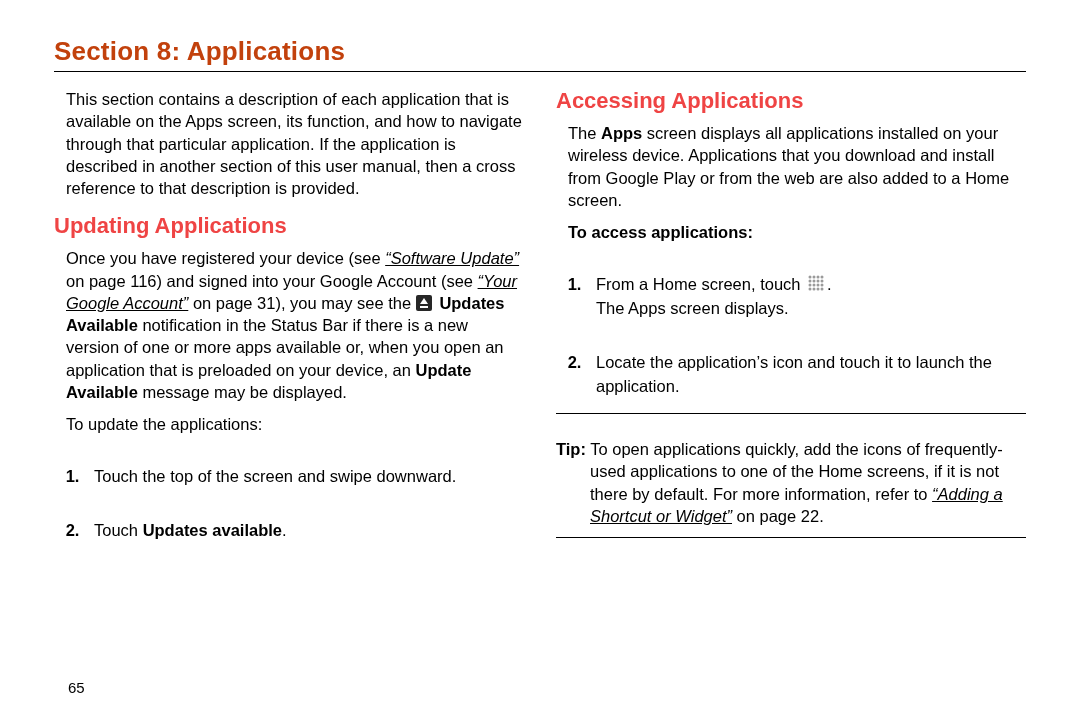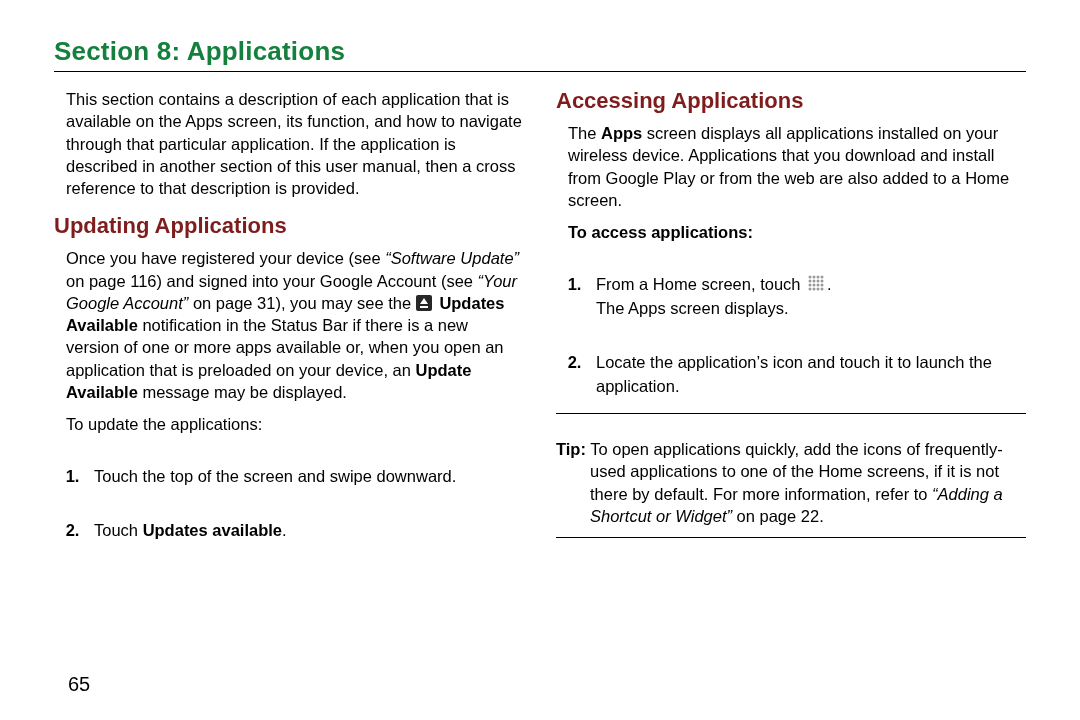--- a/index.html
+++ b/index.html
@@ -12,21 +12,21 @@
     height: 720px;
     overflow: hidden;
   }
   .page {
     padding: 36px 54px 28px 54px;
     box-sizing: border-box;
   }
   .section-title {
     font-size: 26px;
     font-weight: bold;
-    color: #15803d;
+    color: #c2410c;
     margin: 0 0 3px 0;
     letter-spacing: 0.2px;
     font-family: Arial, Helvetica, sans-serif;
   }
   hr.title-rule {
     border: none;
     border-top: 1.5px solid #000;
     margin: 4px 0 16px 0;
   }
   .cols {
@@ -38,26 +38,26 @@
     min-width: 0;
   }
   p {
     margin: 0 0 10px 0;
     font-size: 16.5px;
     line-height: 1.35;
   }
   .h2 {
     font-size: 22px;
     font-weight: bold;
-    color: #7f1d1d;
+    color: #ef4444;
     margin: 14px 0 8px 0;
     font-family: Arial, Helvetica, sans-serif;
   }
   .bold { font-weight: bold; }
-  .ital { font-style: italic; }
+  .ital { font-style: italic; text-decoration: underline; }
   ol.steps {
     margin: 4px 0 10px 0;
     padding-left: 30px;
   }
   ol.steps > li {
     font-size: 16.5px;
     line-height: 1.45;
     margin-bottom: 6px;
     padding-left: 10px;
     margin-top: 30px;
@@ -108,21 +108,21 @@
   }
   .tip-block p {
     margin: 0;
     padding-left: 34px;
     text-indent: -34px;
   }
   .page-num {
     position: absolute;
     bottom: 24px;
     left: 68px;
-    font-size: 20px;
+    font-size: 15px;
   }
 </style>
 </head>
 <body>
 
 <div class="page">
   <div class="section-title">Section 8: Applications</div>
   <hr class="title-rule">
 
   <div class="cols">

